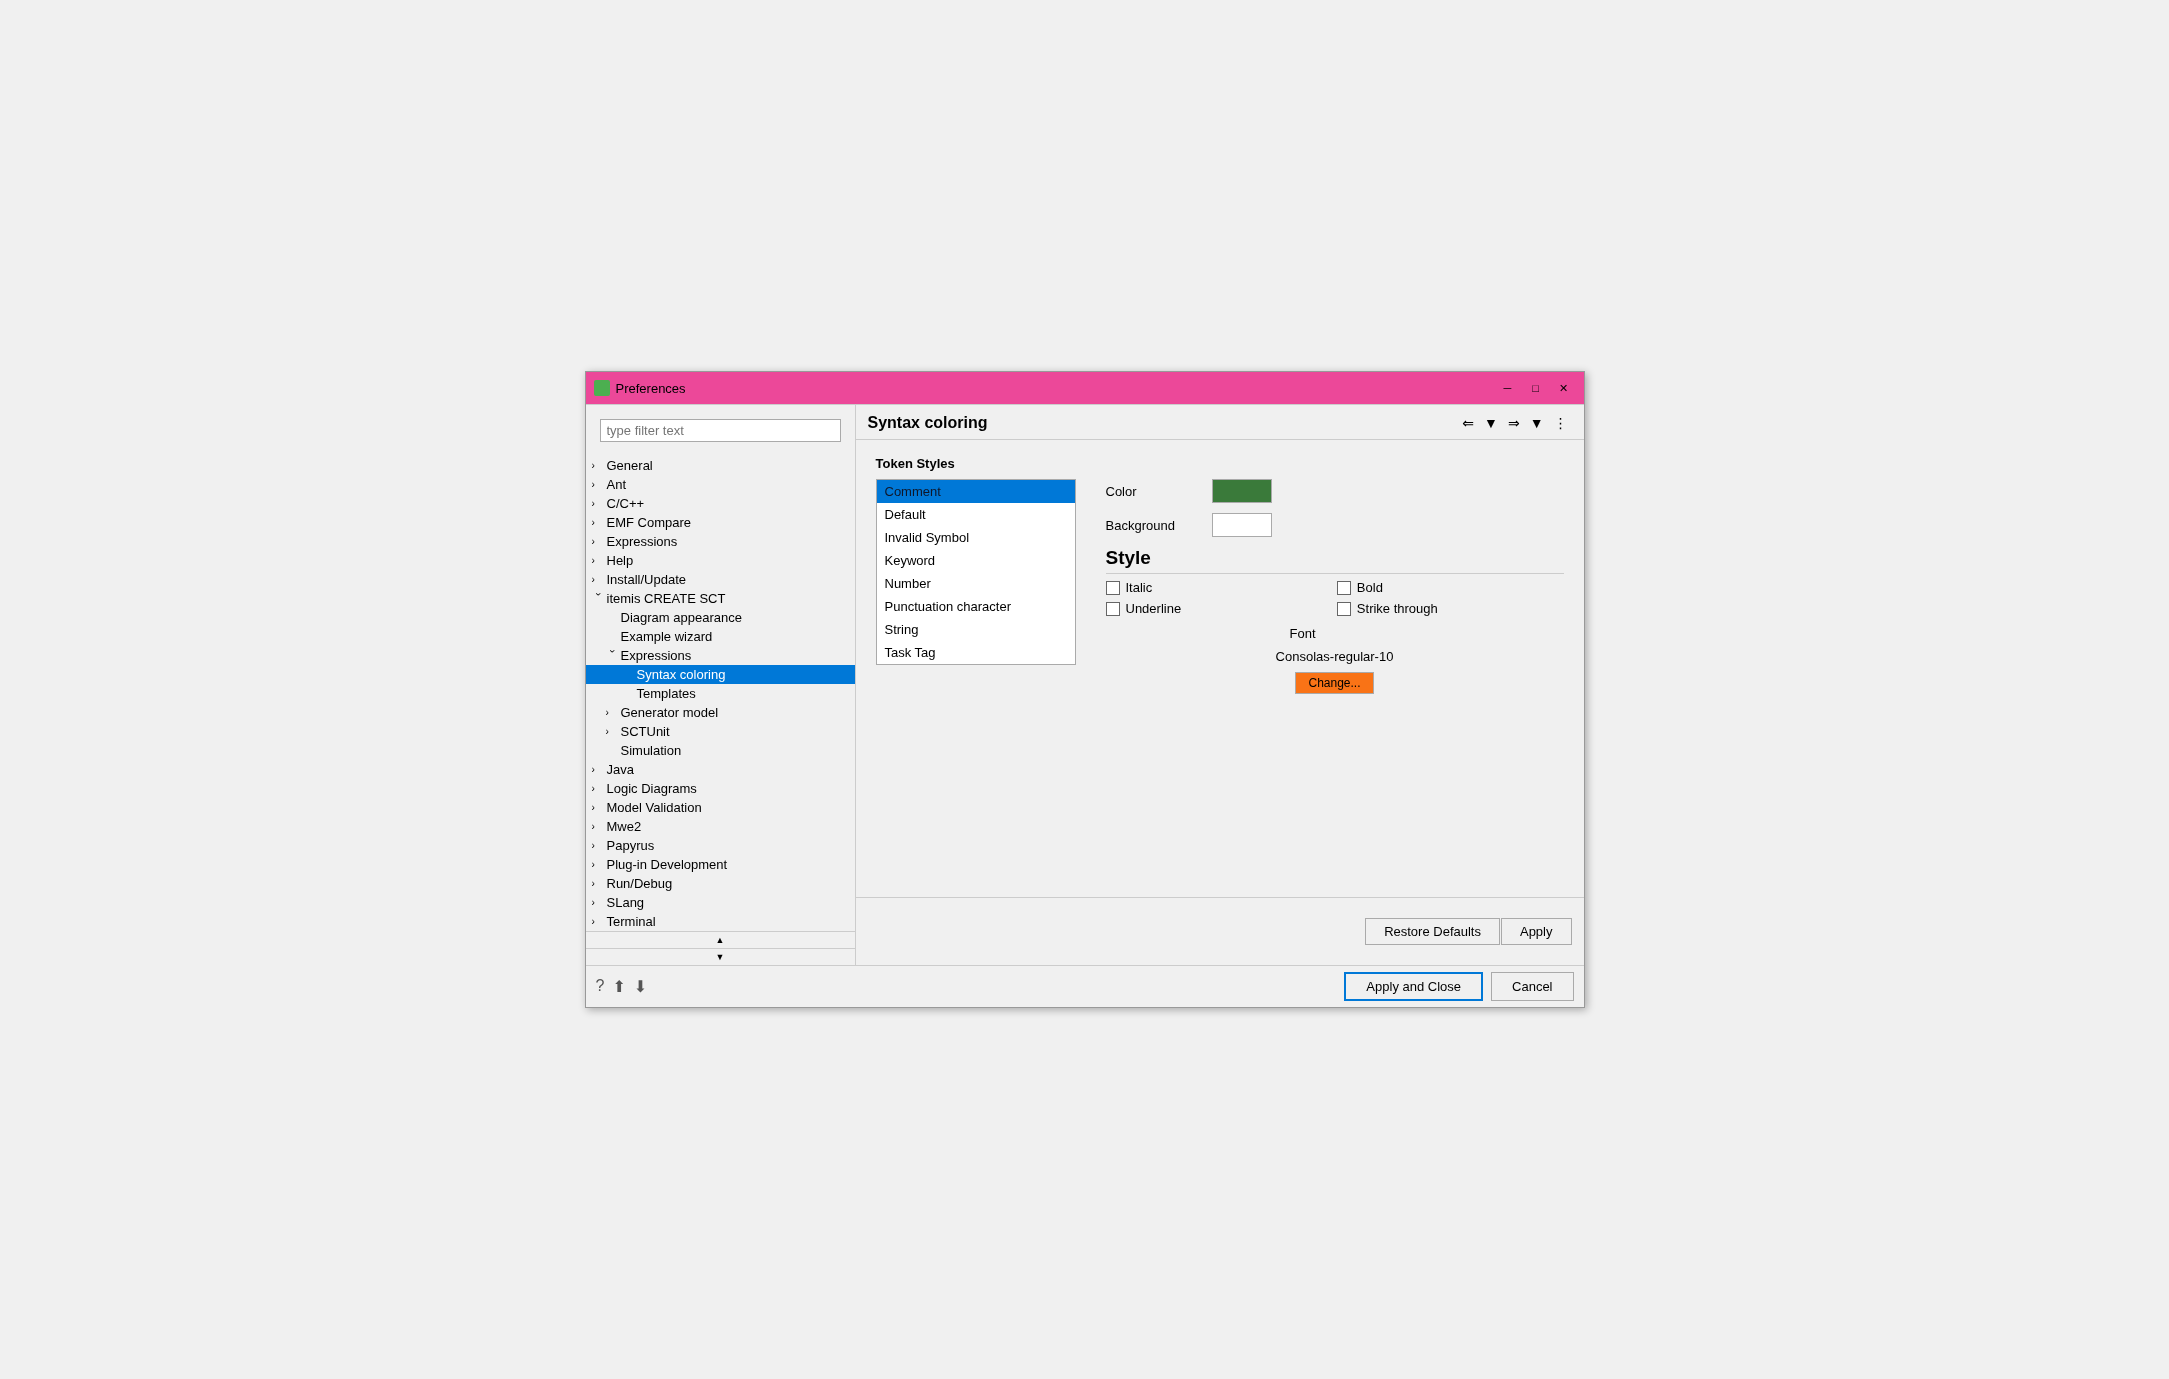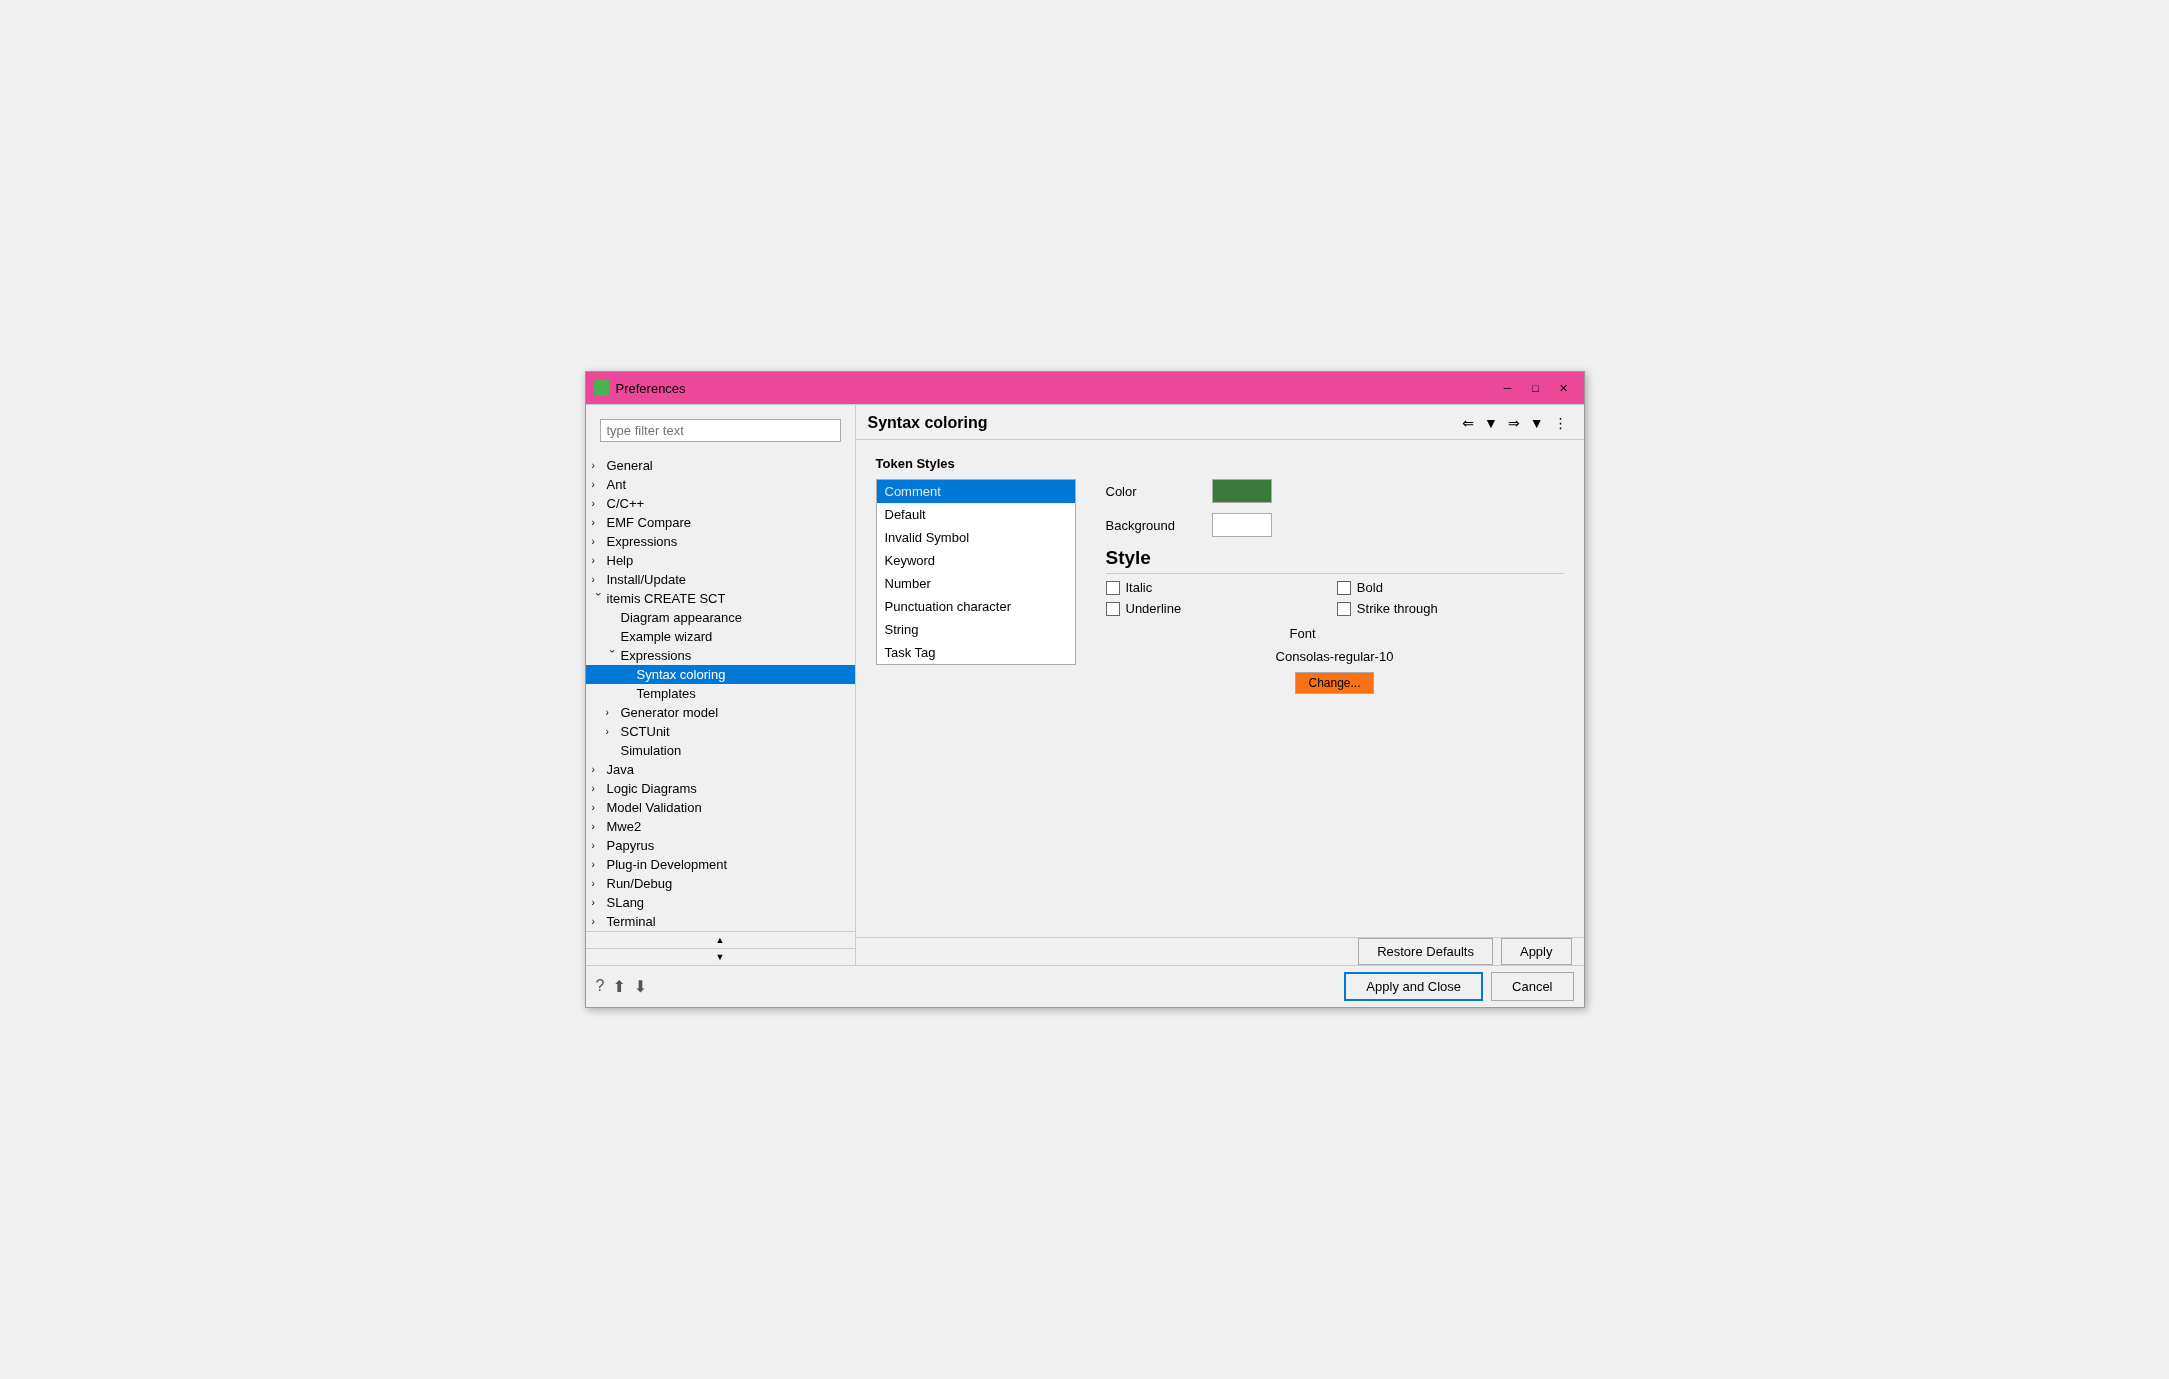--- a/index.html
+++ b/index.html
@@ -150,21 +150,21 @@
     .token-list {
       border: 1px solid #aaa;
       background: white;
       width: 200px;
       min-height: 180px;
     }
     .token-list-item {
       padding: 4px 8px;
       cursor: pointer;
     }
-    .token-list-item.selected { background: #0078d7; color: #e5e5e5; }
+    .token-list-item.selected { background: #0078d7; color: #0f172a; }
 
     
     .properties-area {
       flex: 1;
     }
     .prop-row {
       display: flex;
       align-items: center;
       margin-bottom: 10px;
       gap: 16px;
@@ -228,24 +228,24 @@
       padding: 3px 12px;
       background: #f97316;
       border: 1px solid #aaa;
       cursor: pointer;
       font-size: 12px;
     }
 
     
     .bottom-bar {
       border-top: 1px solid #ccc;
-      padding: 0 12px;
+      padding: 20px 12px;
       display: flex;
       justify-content: flex-end;
-      gap: 8px;
+      gap: 1px;
       background: #f0f0f0;
     }
     .btn {
       padding: 5px 18px;
       font-size: 13px;
       cursor: pointer;
       border: 1px solid #aaa;
       background: #f0f0f0;
     }
 

